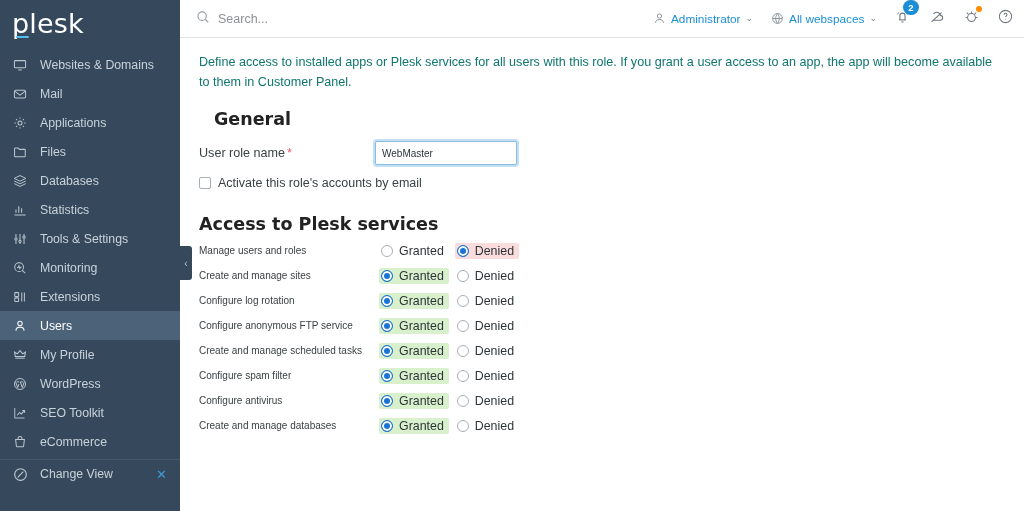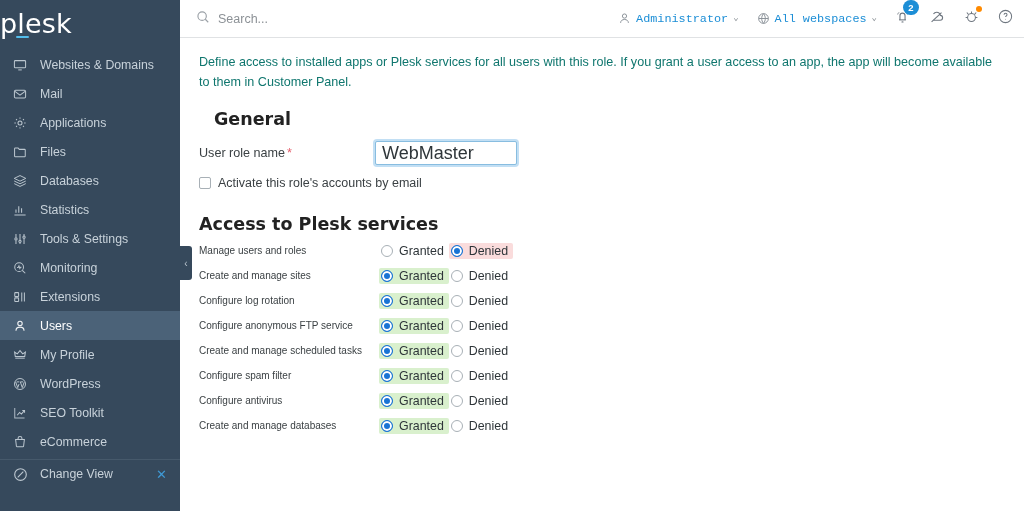--- a/index.html
+++ b/index.html
@@ -15,20 +15,21 @@
   
   .sidebar {
     width: 180px; min-width: 180px; height: 511px;
     background: #36495c;
     position: relative;
     overflow: hidden;
   }
   .logo {
     height: 47px;
     display: flex; align-items: center;
+    padding-left: 12px;
     position: relative;
   }
   .logo-text {
     color: #ffffff;
     font-size: 27px;
     letter-spacing: .2px;
     font-weight: 400;
     line-height: 1;
     position: relative;
     font-family: "DejaVu Sans", sans-serif;
@@ -102,21 +103,20 @@
     margin-left: 8px; width: 260px;
     padding: 0;
   }
   .search-input::placeholder { color: #8c9196; }
   .topbar-right { display: flex; align-items: center; gap: 0; }
   .hdr-link {
     display: flex; align-items: center;
     color: #1c8ed6; font-size: 11.8px;
     cursor: pointer; margin-left: 18px;
     white-space: nowrap;
-    font-family: Liberation Mono, monospace;
   }
   .hdr-link .ico { margin-right: 5px; display:flex; align-items:center; color:#8a9198; }
   .caret { margin-left: 5px; color: #7b8288; font-size: 9px; line-height: 1; }
   .hdr-icon {
     position: relative;
     margin-left: 17px;
     cursor: pointer;
     color: #6f7780;
     display: flex; align-items: center;
   }
@@ -155,21 +155,21 @@
   .form-label {
     width: 176px; min-width: 176px;
     font-size: 12.6px; color: #3b4144;
   }
   .req { color: #e4606d; margin-left: 2px; }
   .text-input {
     width: 142px; height: 24px;
     border: 1px solid #88bde0;
     border-radius: 2px;
     box-shadow: 0 0 0 2px rgba(120,185,230,.45);
-    font-size: 18px; color: #2e3539;
+    font-size: 10px; color: #2e3539;
     padding: 0 6px;
     outline: none;
     font-family: "Liberation Sans", sans-serif;
     background: #fff;
   }
   .check-row { display: flex; align-items: center; margin: 9px 0 0 0; }
   .cbox {
     width: 12px; height: 12px;
     border: 1px solid #a8b0b6; border-radius: 2px;
     background: #fff; margin-right: 7px;
@@ -180,21 +180,21 @@
   .svc-row {
     display: flex; align-items: flex-start;
     margin-bottom: 9px;
   }
   .svc-name {
     width: 180px; min-width: 180px;
     font-size: 10px; color: #3b4144;
     line-height: 1.32;
     padding-top: 1px;
   }
-  .radios { display: flex; align-items: flex-start; padding-top: 0; }
+  .radios { display: flex; align-items: flex-start; gap: 6px; padding-top: 0; }
   .radio-opt {
     display: flex; align-items: center;
     padding: 1px 5px 1px 2px;
     border-radius: 2px;
     cursor: pointer;
     font-size: 12.4px; color: #2e3539;
     white-space: nowrap;
   }
   .radio-opt.sel-granted { background: #d9f0cd; }
   .radio-opt.sel-denied  { background: #fadcdc; }

